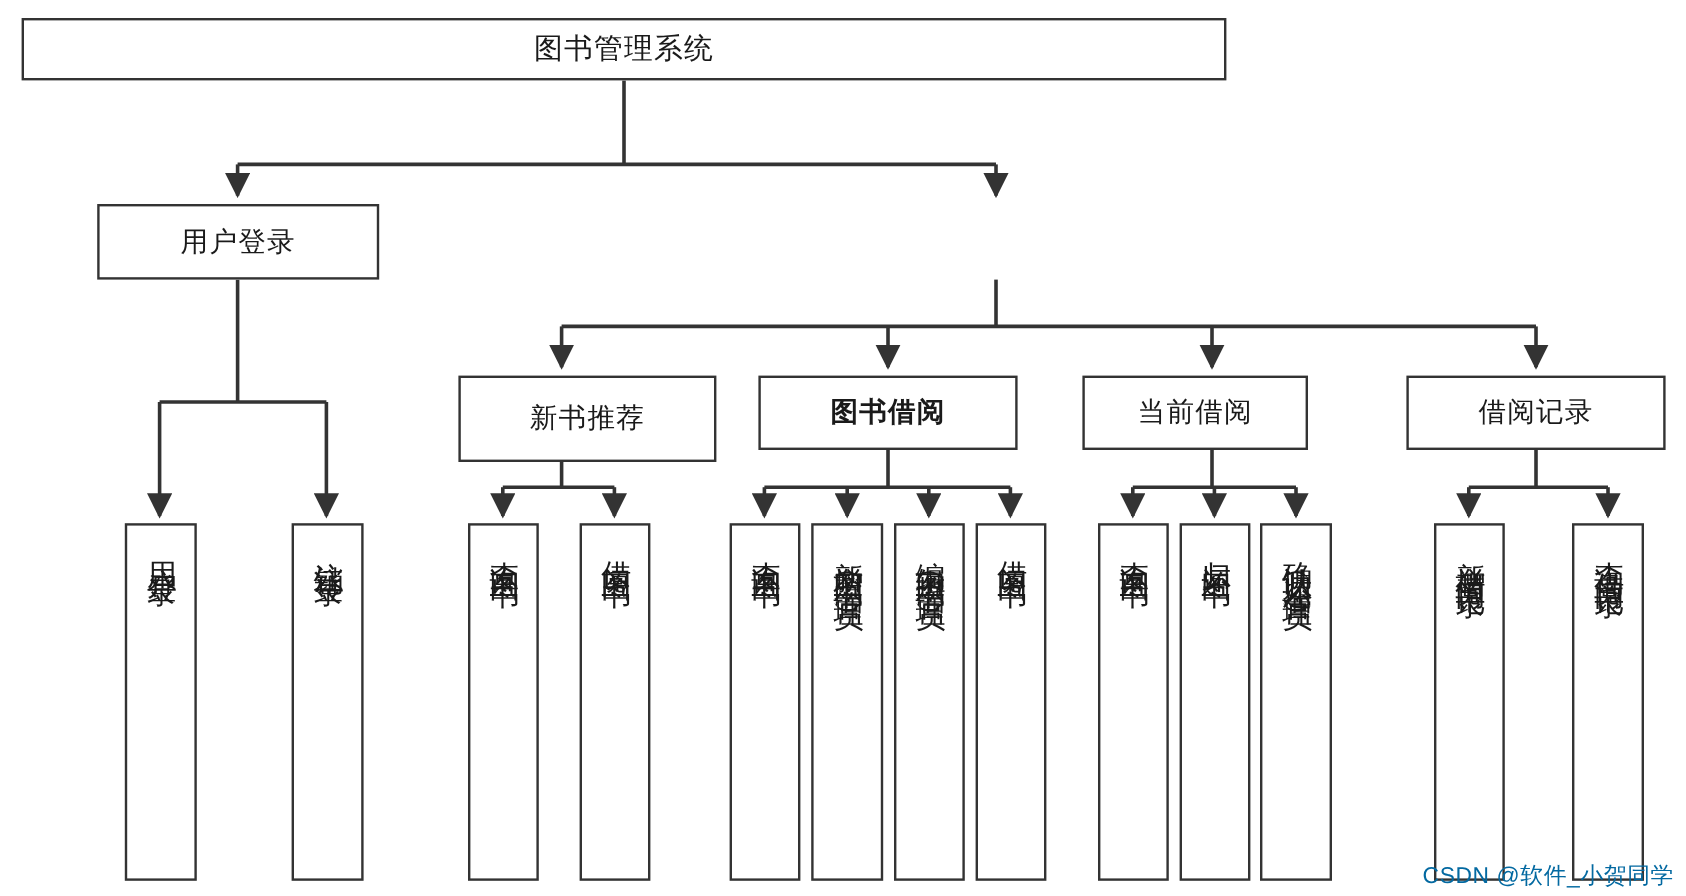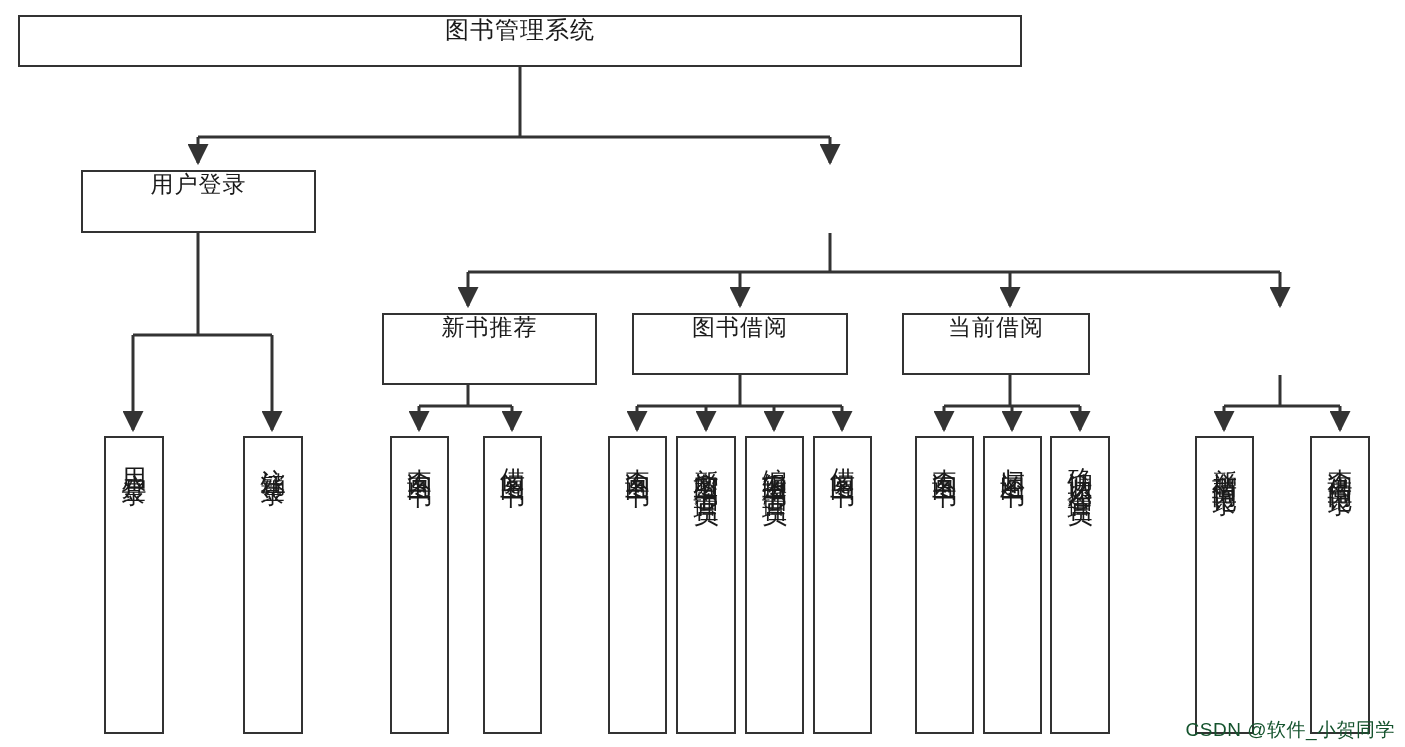--- a/index.html
+++ b/index.html
@@ -12,20 +12,21 @@
   }
   #canvas{position:absolute;left:0;top:0;width:1405px;height:747px;}
   svg#edges{position:absolute;left:0;top:0;width:1405px;height:747px;pointer-events:none;}
 
   .node{
     position:absolute;
     box-sizing:border-box;
     background:#ffffff;
     border:2.5px solid #333333;
     display:flex;
+    align-items:center;
     justify-content:center;
     color:#1a1a1a;
     z-index:2;
   }
   .node .lbl{
     display:block;
     text-align:center;
     line-height:1.12;
     white-space:nowrap;
   }
@@ -41,21 +42,21 @@
     letter-spacing:5px;
     line-height:1;
     white-space:nowrap;
   }
 
   #watermark{
     position:absolute;
     right:10px;
     bottom:4px;
     font-size:19px;
-    color:#14532d;
+    color:#0369a1;
     z-index:5;
     white-space:nowrap;
     letter-spacing:0.5px;
     margin-top:24px;
   }
 </style>
 </head>
 <body>
 
 <div id="canvas">
@@ -114,25 +115,28 @@
     <span class="lbl">图书管理系统</span>
   </div>
 
   <div class="node h-node" style="left:81px;top:170px;width:235px;height:63px;">
     <span class="lbl">用户登录</span>
   </div>
 
   <div class="node h-node" style="left:382px;top:313px;width:215px;height:72px;">
     <span class="lbl">新书推荐</span>
   </div>
-  <div class="node h-node" style="left:632px;top:313px;width:216px;height:62px;">
+  <div class="node h-node" style="left:632px;top:313px;width:216px;height:62px;font-weight:bold;">
     <span class="lbl">图书借阅</span>
   </div>
   <div class="node h-node" style="left:902px;top:313px;width:188px;height:62px;">
     <span class="lbl">当前借阅</span>
+  </div>
+  <div class="node h-node" style="left:1172px;top:313px;width:216px;height:62px;">
+    <span class="lbl">借阅记录</span>
   </div>
 
   <div class="node v-node" style="left:104px;top:436px;width:60px;height:298px;">
     <span class="lbl">用户登录</span>
   </div>
   <div class="node v-node" style="left:243px;top:436px;width:60px;height:298px;">
     <span class="lbl">注销登录</span>
   </div>
 
   <div class="node v-node" style="left:390px;top:436px;width:59px;height:298px;">

